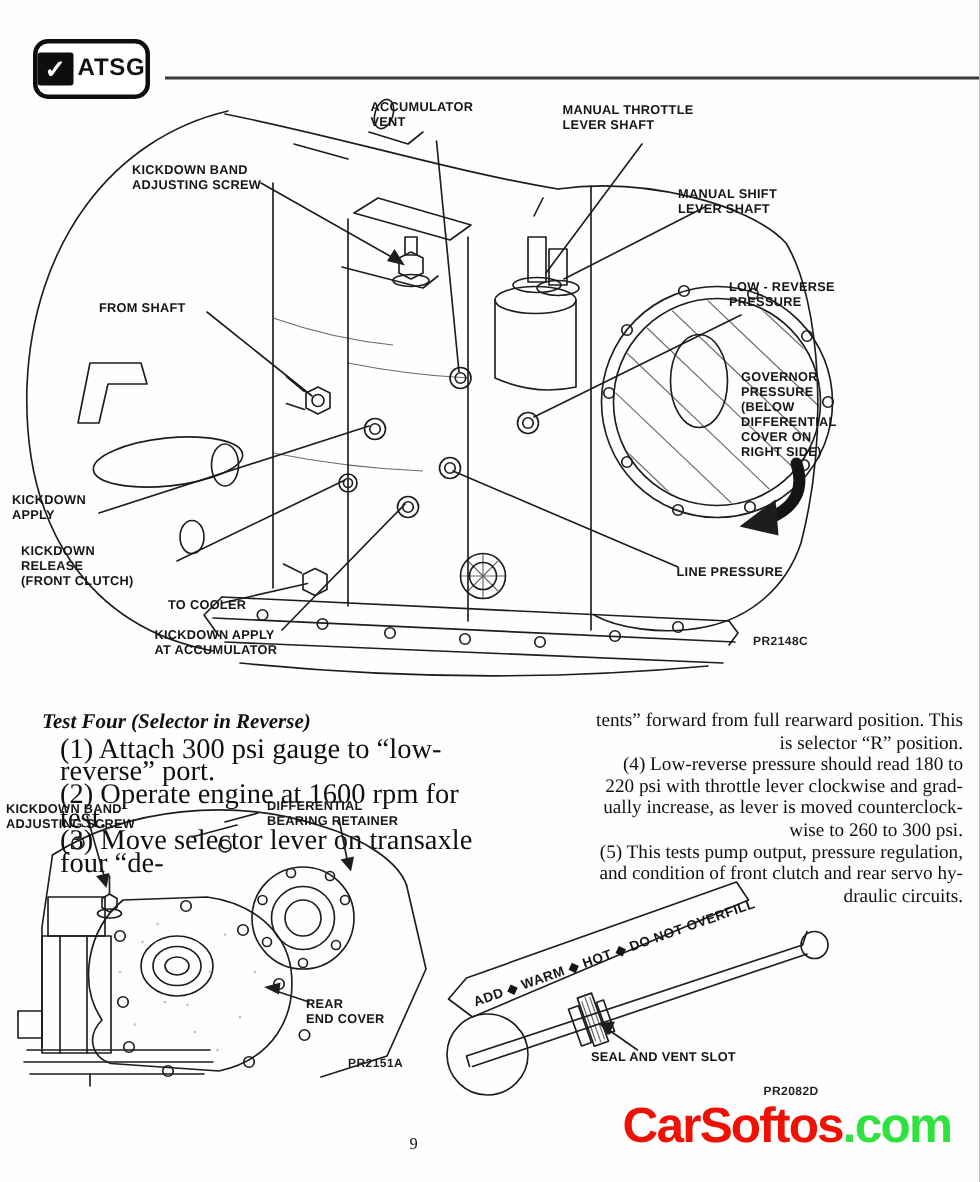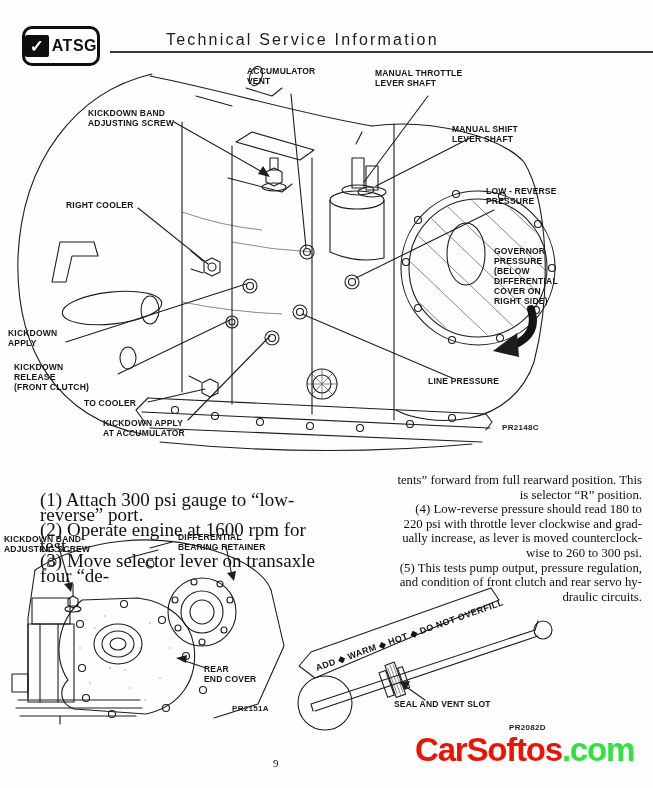--- a/index.html
+++ b/index.html
@@ -40,21 +40,20 @@
 </style>
 </head>
 <body>
 
 <div id="page">
 
   <div class="logo">
     <span class="chk">✓</span>
     <span class="brand">ATSG</span>
   </div>
-  <div class="title">Technical Service Information</div>
   <div class="hrule"></div>
 
   <svg style="left:0;top:62px" width="653" height="392" viewBox="0 0 653 392">
     <defs>
         <clipPath id="c3">
           <circle cx="478" cy="206" r="68"></circle>
         </clipPath>
       </defs>
     <g>
       <path class="ln" d="M152,12 C75,30 22,100 18,195 C15,288 58,356 142,372"></path>
@@ -165,34 +164,35 @@
   <div class="lbl c" style="left:452px;top:124px;width:100px">MANUAL SHIFT
 LEVER SHAFT</div>
   <div class="lbl c" style="left:486px;top:186px;width:88px">LOW - REVERSE
 PRESSURE</div>
   <div class="lbl c" style="left:494px;top:246px;width:96px">GOVERNOR
 PRESSURE
 (BELOW
 DIFFERENTIAL
 COVER ON
 RIGHT SIDE)</div>
-  <div class="lbl" style="left:428px;top:376px">LINE PRESSURE</div>
+  <div class="lbl" style="left:451px;top:376px">LINE PRESSURE</div>
   <div class="lbl c" style="left:88px;top:108px;width:92px">KICKDOWN BAND
 ADJUSTING SCREW</div>
-  <div class="lbl" style="left:66px;top:200px">RIGHT COOLER</div>
+  <div class="lbl" style="left:66px;top:200px">FROM SHAFT</div>
   <div class="lbl c" style="left:8px;top:328px;width:62px">KICKDOWN
 APPLY</div>
   <div class="lbl c" style="left:14px;top:362px;width:100px">KICKDOWN
 RELEASE
 (FRONT CLUTCH)</div>
-  <div class="lbl" style="left:84px;top:398px">TO COOLER</div>
+  <div class="lbl" style="left:112px;top:398px">TO COOLER</div>
   <div class="lbl c" style="left:103px;top:418px;width:100px">KICKDOWN APPLY
 AT ACCUMULATOR</div>
   <div class="code" style="left:502px;top:423px">PR2148C</div>
 
+  <div class="t4-head serif">Test Four (Selector in Reverse)</div>
   <div class="t4-left serif">(1) Attach 300 psi gauge to “low-reverse” port.
 (2) Operate engine at 1600 rpm for test.
 (3) Move selector lever on transaxle four “de-</div>
   <div class="t4-right serif">tents” forward from full rearward position. This
 is selector “R” position.
   (4) Low-reverse pressure should read 180 to
 220 psi with throttle lever clockwise and grad-
 ually increase, as lever is moved counterclock-
 wise to 260 to 300 psi.
   (5) This tests pump output, pressure regulation,

